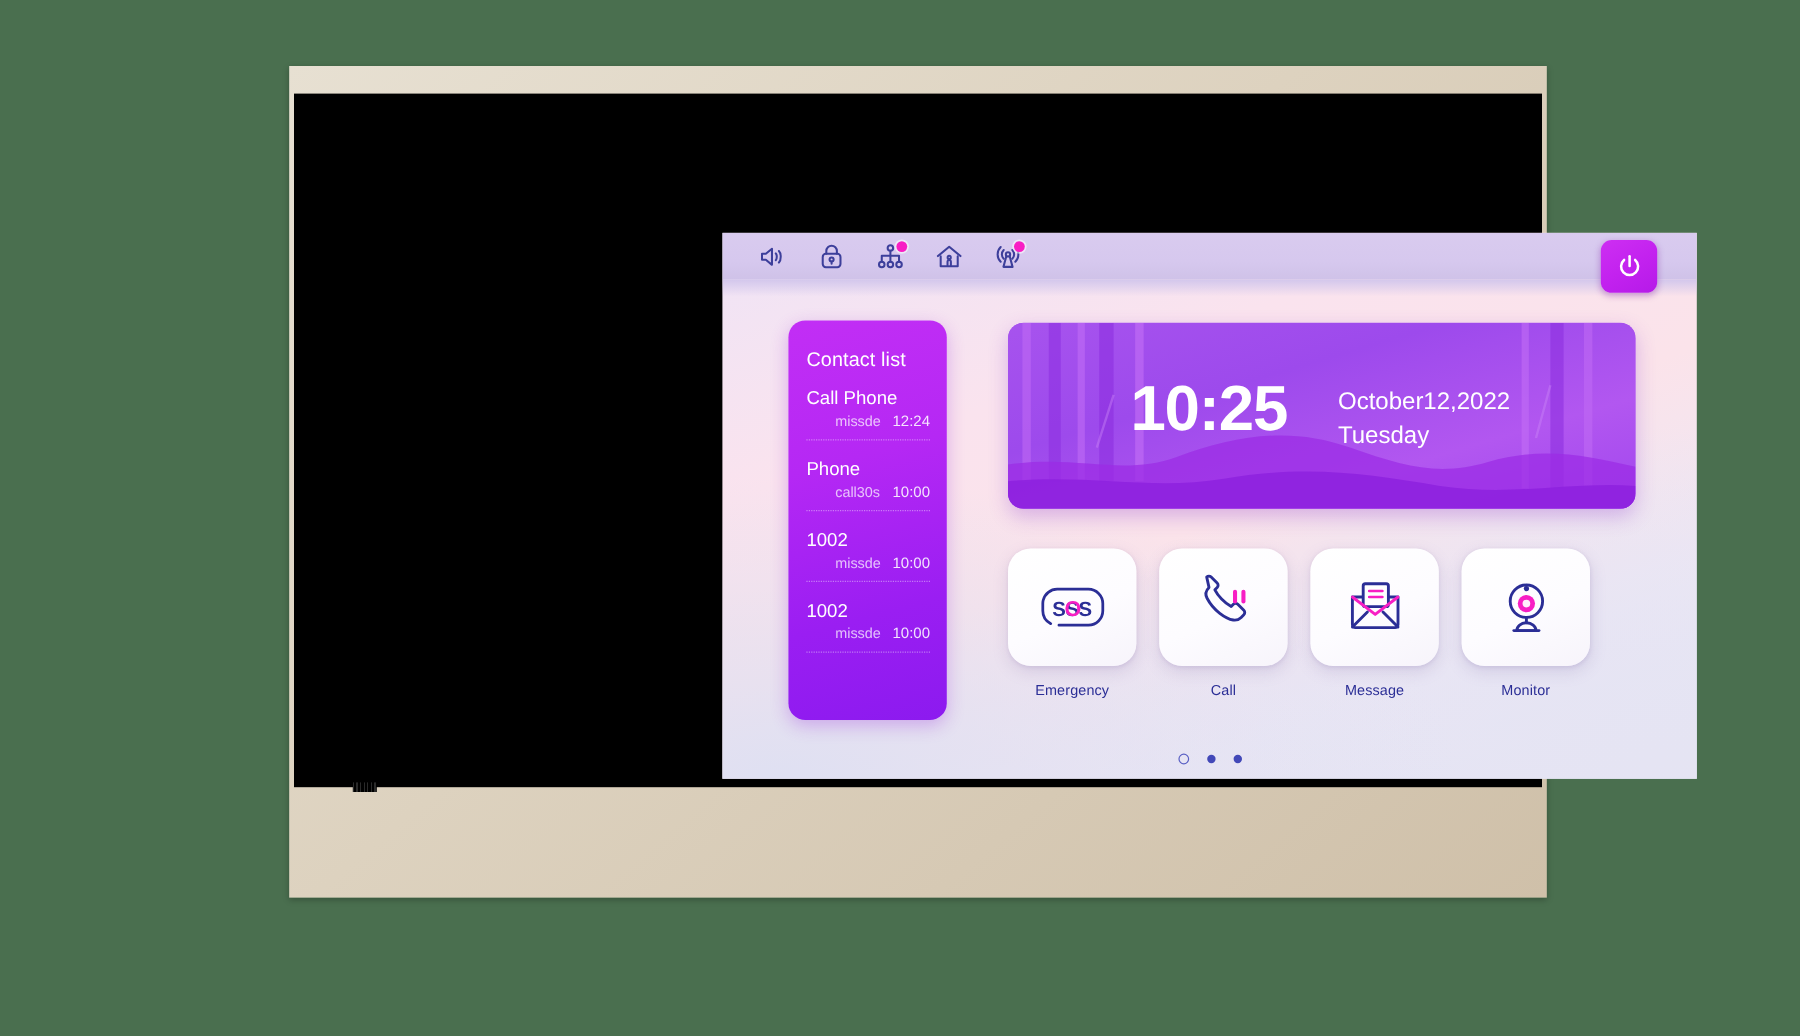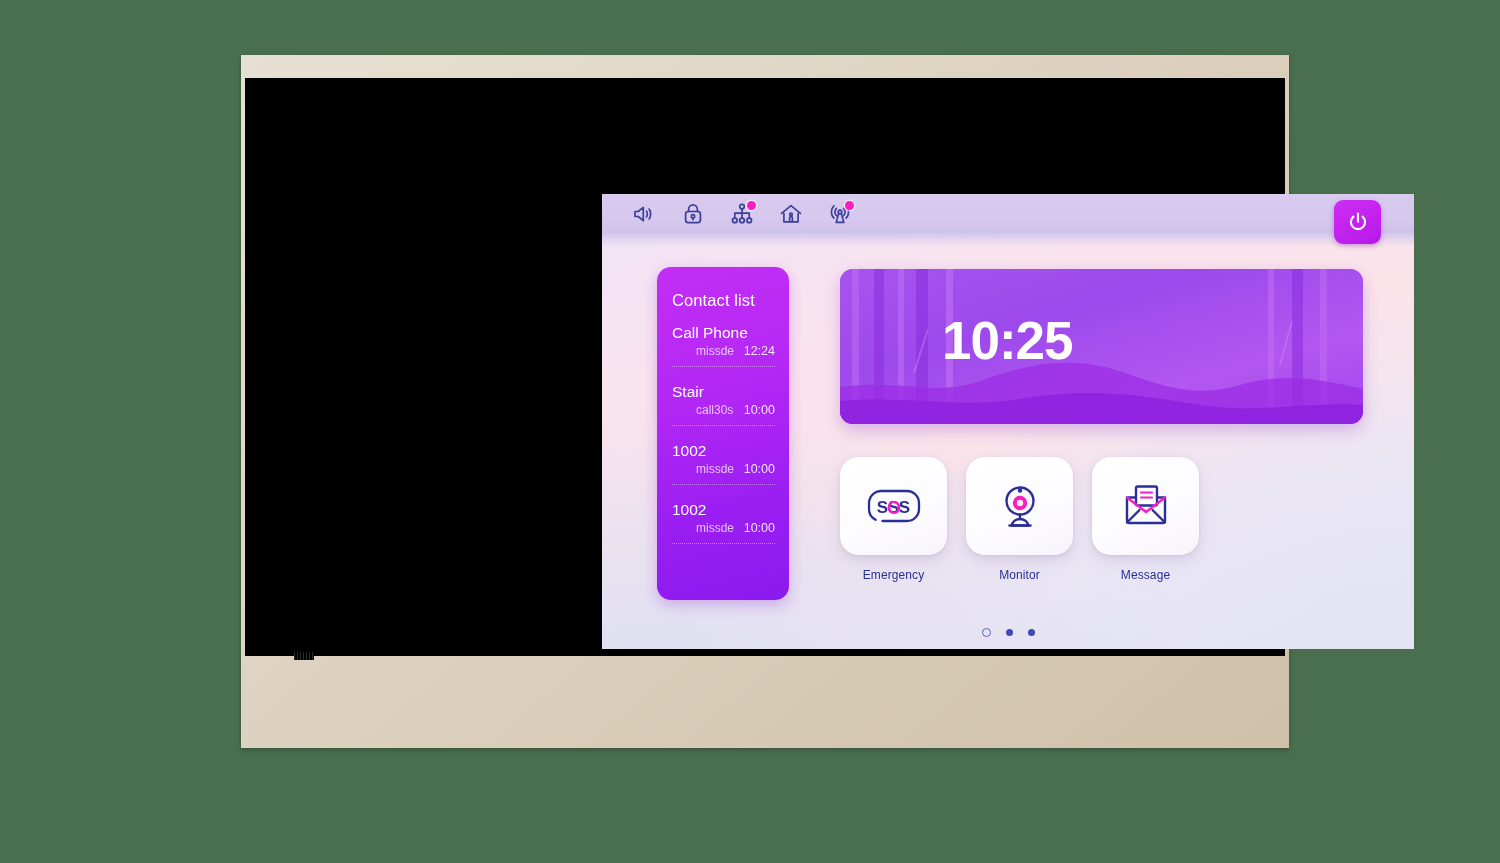--- a/index.html
+++ b/index.html
@@ -208,21 +208,21 @@
           <div class="c-item">
             <div class="c-name">Call Phone</div>
             <div class="c-row">
               <span class="c-status">missde</span>
               <span class="c-time">12:24</span>
             </div>
             <div class="c-sep"></div>
           </div>
 
           <div class="c-item">
-            <div class="c-name">Stair</div>
+            <div class="c-name">Phone</div>
             <div class="c-row">
               <span class="c-status">call30s</span>
               <span class="c-time">10:00</span>
             </div>
             <div class="c-sep"></div>
           </div>
 
           <div class="c-item">
             <div class="c-name">1002</div>
             <div class="c-row">
@@ -267,68 +267,82 @@
           </g>
           <g opacity="0.45" stroke="#c982f7" stroke-width="2" fill="none">
             <path d="M88 60 L74 104"></path>
             <path d="M452 52 L440 96"></path>
           </g>
           <path d="M0 118 C 60 110, 95 128, 140 112 C 190 94, 235 86, 285 104 C 330 120, 360 128, 400 116 C 445 103, 480 110, 523 120 L523 155 L0 155 Z" fill="#9b2be4" opacity="0.72"></path>
           <path d="M0 132 C 70 126, 120 140, 180 130 C 250 118, 300 126, 360 136 C 420 145, 470 132, 523 136 L523 155 L0 155 Z" fill="#8d21de" opacity="0.85"></path>
         </svg>
         <div id="clock-text">
           <div id="clock-time">10:25</div>
+          <div id="clock-date">
+            <div>October12,2022</div>
+            <div>Tuesday</div>
+          </div>
         </div>
       </div>
 
       <div id="apps">
 
         <div class="app">
           <div class="app-tile">
             <svg width="62" height="62" viewBox="0 0 62 62" fill="none">
               <path d="M18 16h26a12 12 0 0 1 12 12v6a12 12 0 0 1-12 12H18A12 12 0 0 1 6 34v-6a12 12 0 0 1 12-12z" transform="translate(0,0)" stroke="#2b2e96" stroke-width="2.3" stroke-linecap="round" stroke-dasharray="72 0 22 7 22 0"></path>
               <text x="31" y="38" text-anchor="middle" font-family="'Liberation Sans',sans-serif" font-size="17" font-weight="700" fill="#2b2e96" letter-spacing="1">S</text>
               <text x="31" y="38" text-anchor="middle" font-family="'Liberation Sans',sans-serif" font-size="17" font-weight="700" fill="#2b2e96" letter-spacing="1" transform="translate(11,0)">S</text>
               <text x="31" y="38" text-anchor="middle" font-family="'Liberation Sans',sans-serif" font-size="17" font-weight="700" fill="#2b2e96" letter-spacing="1" transform="translate(-11,0)">S</text>
               <text x="31" y="38.5" text-anchor="middle" font-family="'Liberation Sans',sans-serif" font-size="18" font-weight="700" fill="#f81ec4">O</text>
               <rect x="22" y="20" width="18" height="22" fill="none"></rect>
             </svg>
           </div>
           <div class="app-label">Emergency</div>
         </div>
 
+        <div class="app">
+          <div class="app-tile">
+            <svg width="58" height="58" viewBox="0 0 58 58" fill="none">
+              <path d="M16.5 12.5c-2.6 2.6-3.2 6-1.6 9 2.6 5 6.2 9.2 10.6 12.6 3.6 2.8 7.6 5 11.2 5.6 2.6.4 4.8-.4 6.6-2.2l2.2-2.2a2.6 2.6 0 0 0 0-3.7l-5-5a2.6 2.6 0 0 0-3.7 0l-1.8 1.8c-2.8-1.6-5.6-3.8-8-6.3-2.4-2.5-4.3-5-5.6-7.6l1.9-1.9a2.6 2.6 0 0 0 0-3.7l-5-5a2.6 2.6 0 0 0-3.7 0z" stroke="#2b2e96" stroke-width="2.4" stroke-linejoin="round"></path>
+              <rect x="36.5" y="14.5" width="3.4" height="11.5" rx="1.7" fill="#f81ec4"></rect>
+              <rect x="43.5" y="14.5" width="3.4" height="11.5" rx="1.7" fill="#f81ec4"></rect>
+            </svg>
+          </div>
+          <div class="app-label">Call</div>
+        </div>
+
+        <div class="app">
+          <div class="app-tile">
+            <svg width="58" height="58" viewBox="0 0 58 58" fill="none">
+              <path d="M10 20.5h38v23a2.5 2.5 0 0 1-2.5 2.5h-33A2.5 2.5 0 0 1 10 43.5z" stroke="#2b2e96" stroke-width="2.4" stroke-linejoin="round"></path>
+              <rect x="19" y="9.5" width="21" height="19" rx="1.8" fill="#ffffff" stroke="#2b2e96" stroke-width="2.4"></rect>
+              <path d="M24 15.5h11M24 20.5h11" stroke="#f81ec4" stroke-width="2.2" stroke-linecap="round"></path>
+              <path d="M10 20.5 29 35 48 20.5" stroke="#f81ec4" stroke-width="2.4" stroke-linejoin="round" stroke-linecap="round"></path>
+              <path d="M10 45.5 22.5 33M48 45.5 35.5 33" stroke="#2b2e96" stroke-width="2.4" stroke-linecap="round"></path>
+            </svg>
+          </div>
+          <div class="app-label">Message</div>
+        </div>
 
         <div class="app">
           <div class="app-tile">
             <svg width="58" height="58" viewBox="0 0 58 58" fill="none">
               <circle cx="29" cy="24" r="13.5" stroke="#2b2e96" stroke-width="2.4"></circle>
               <circle cx="29" cy="26" r="7.2" fill="#f81ec4"></circle>
               <circle cx="29" cy="26" r="3.2" fill="#ffffff" opacity="0.92"></circle>
               <circle cx="29" cy="13.5" r="2.2" fill="#2b2e96"></circle>
               <path d="M29 37.5v4.5" stroke="#2b2e96" stroke-width="2.4" stroke-linecap="round"></path>
               <path d="M21 48.5c0-3.6 3.6-6.5 8-6.5s8 2.9 8 6.5z" stroke="#2b2e96" stroke-width="2.4" stroke-linejoin="round"></path>
               <path d="M18.5 48.5h21" stroke="#2b2e96" stroke-width="2.4" stroke-linecap="round"></path>
             </svg>
           </div>
           <div class="app-label">Monitor</div>
         </div>
 
-        <div class="app">
-          <div class="app-tile">
-            <svg width="58" height="58" viewBox="0 0 58 58" fill="none">
-              <path d="M10 20.5h38v23a2.5 2.5 0 0 1-2.5 2.5h-33A2.5 2.5 0 0 1 10 43.5z" stroke="#2b2e96" stroke-width="2.4" stroke-linejoin="round"></path>
-              <rect x="19" y="9.5" width="21" height="19" rx="1.8" fill="#ffffff" stroke="#2b2e96" stroke-width="2.4"></rect>
-              <path d="M24 15.5h11M24 20.5h11" stroke="#f81ec4" stroke-width="2.2" stroke-linecap="round"></path>
-              <path d="M10 20.5 29 35 48 20.5" stroke="#f81ec4" stroke-width="2.4" stroke-linejoin="round" stroke-linecap="round"></path>
-              <path d="M10 45.5 22.5 33M48 45.5 35.5 33" stroke="#2b2e96" stroke-width="2.4" stroke-linecap="round"></path>
-            </svg>
-          </div>
-          <div class="app-label">Message</div>
-        </div>
-
       </div>
 
       <div id="pager">
         <span class="dot ring"></span>
         <span class="dot"></span>
         <span class="dot"></span>
       </div>
 
     </div>
   </div>

